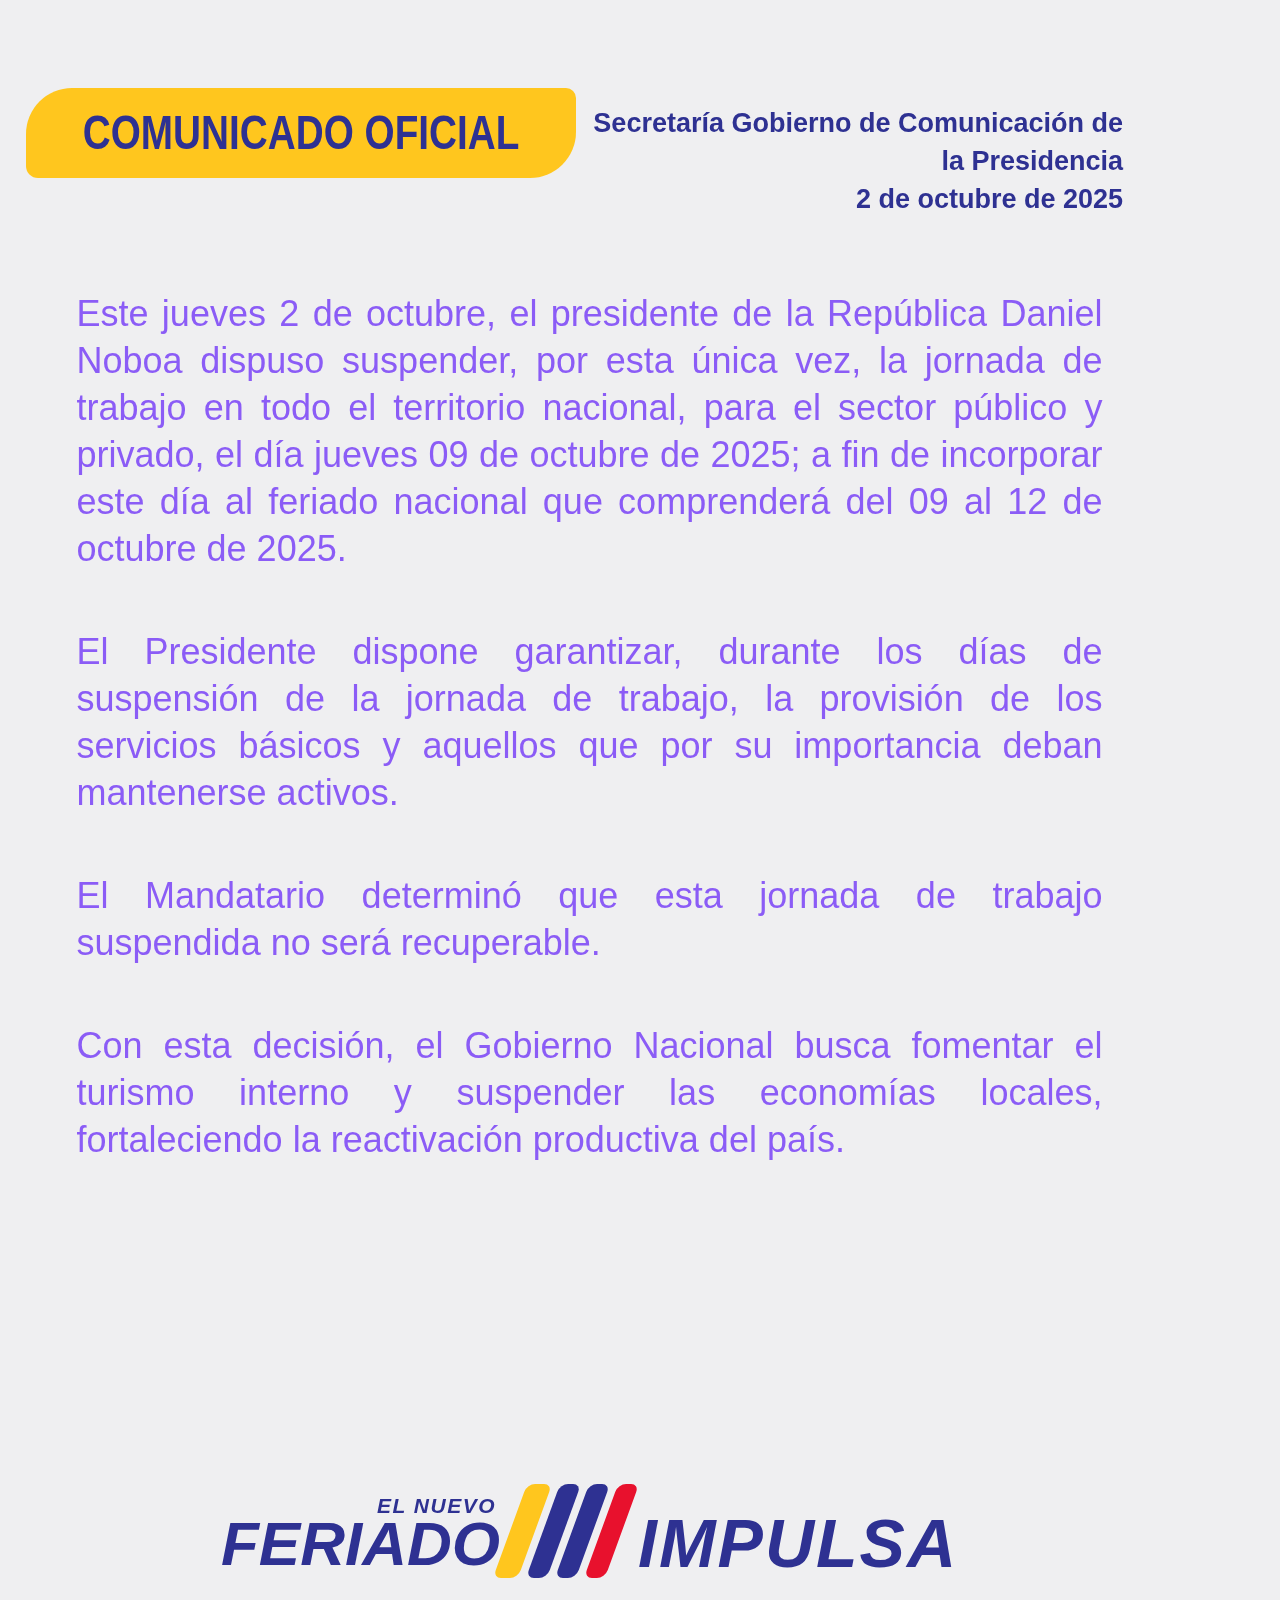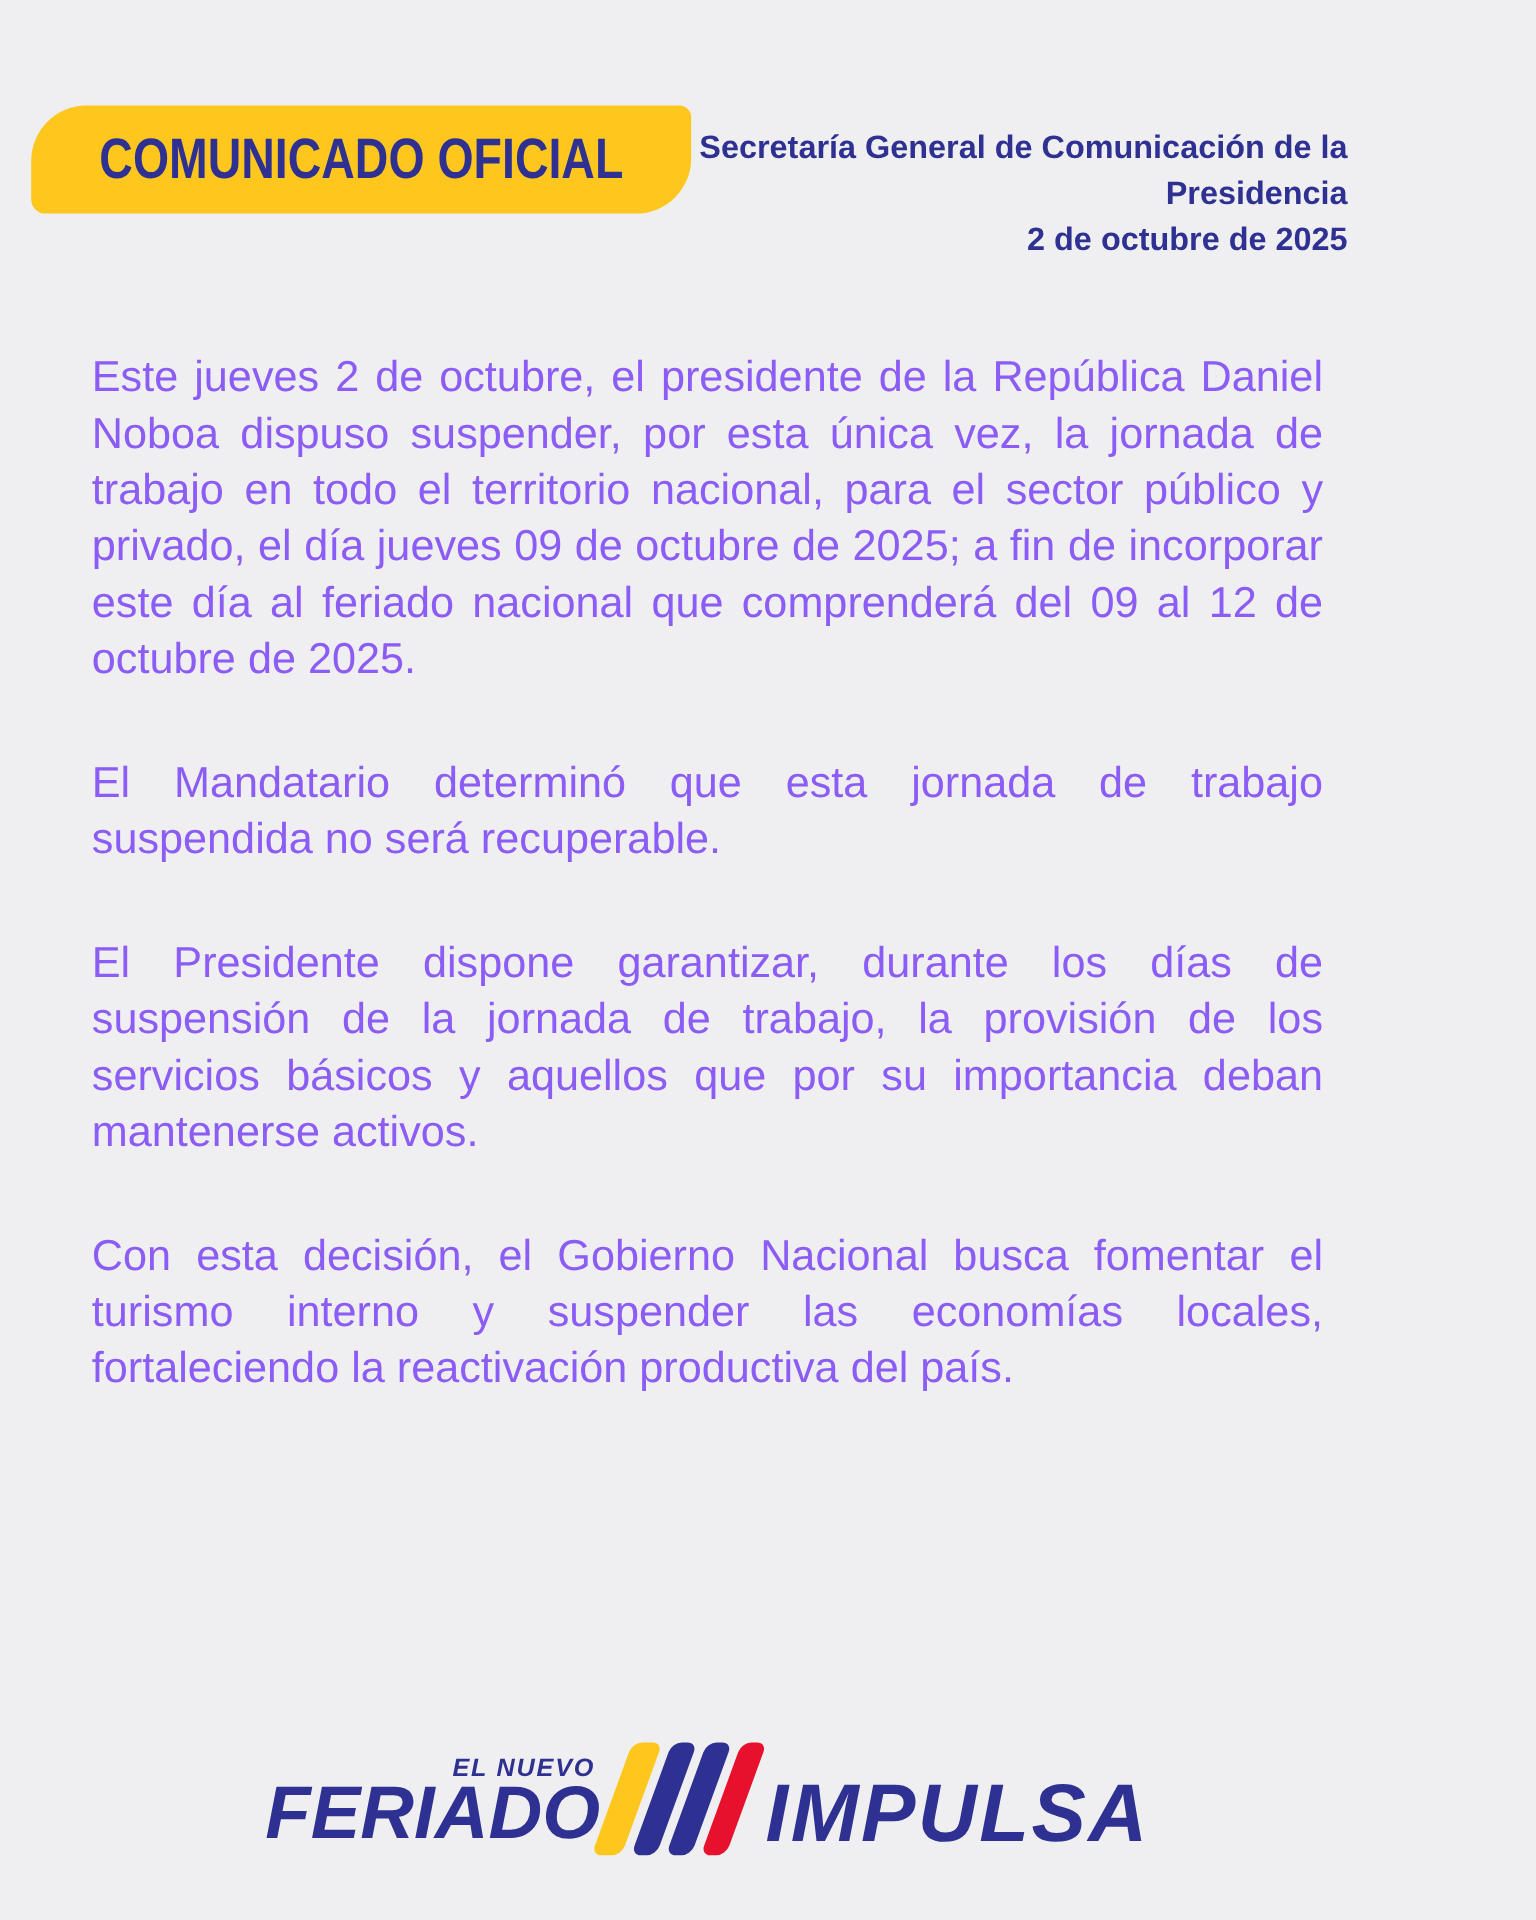--- a/index.html
+++ b/index.html
@@ -70,21 +70,21 @@
     font-size: 36px;
     line-height: 47px;
     text-align: justify;
   }
   .body p { margin-bottom: 56px; }
   .body p:last-child { margin-bottom: 0; }
 
   
   .footer {
     margin-top: auto;
-    padding-bottom: 62px;
+    padding-bottom: 30px;
     display: flex;
     justify-content: center;
   }
   .logo {
     display: flex;
     align-items: flex-end;
     color: #2e3192;
   }
   .ecuador-block {
     display: flex;
@@ -132,30 +132,30 @@
 </head>
 <body style="background: rgb(239, 239, 241);">
 
 <div class="page">
 
   <header class="header">
     <div class="badge">
       <span>COMUNICADO OFICIAL</span>
     </div>
     <div class="header-right">
-      <div>Secretaría General de Comunicación de la Presidencia</div>
+      <div>Secretaría Gobierno de Comunicación de la Presidencia</div>
       <div>2 de octubre de 2025</div>
     </div>
   </header>
 
 
   <main class="body">
     <p>Este jueves 2 de octubre, el presidente de la República Daniel Noboa dispuso suspender, por esta única vez, la jornada de trabajo en todo el territorio nacional, para el sector público y privado, el día jueves 09 de octubre de 2025; a fin de incorporar este día al feriado nacional que comprenderá del 09 al 12 de octubre de 2025.</p>
+    <p>El Presidente dispone garantizar, durante los días de suspensión de la jornada de trabajo, la provisión de los servicios básicos y aquellos que por su importancia deban mantenerse activos.</p>
     <p>El Mandatario determinó que esta jornada de trabajo suspendida no será recuperable.</p>
-    <p>El Presidente dispone garantizar, durante los días de suspensión de la jornada de trabajo, la provisión de los servicios básicos y aquellos que por su importancia deban mantenerse activos.</p>
     <p>Con esta decisión, el Gobierno Nacional busca fomentar el turismo interno y suspender las economías locales, fortaleciendo la reactivación productiva del país.</p>
   </main>
 
   <footer class="footer">
     <div class="logo">
       <div class="ecuador-block">
         <span class="el-nuevo">EL NUEVO</span>
         <span class="ecuador">FERIADO</span>
       </div>
       <div class="slashes">

